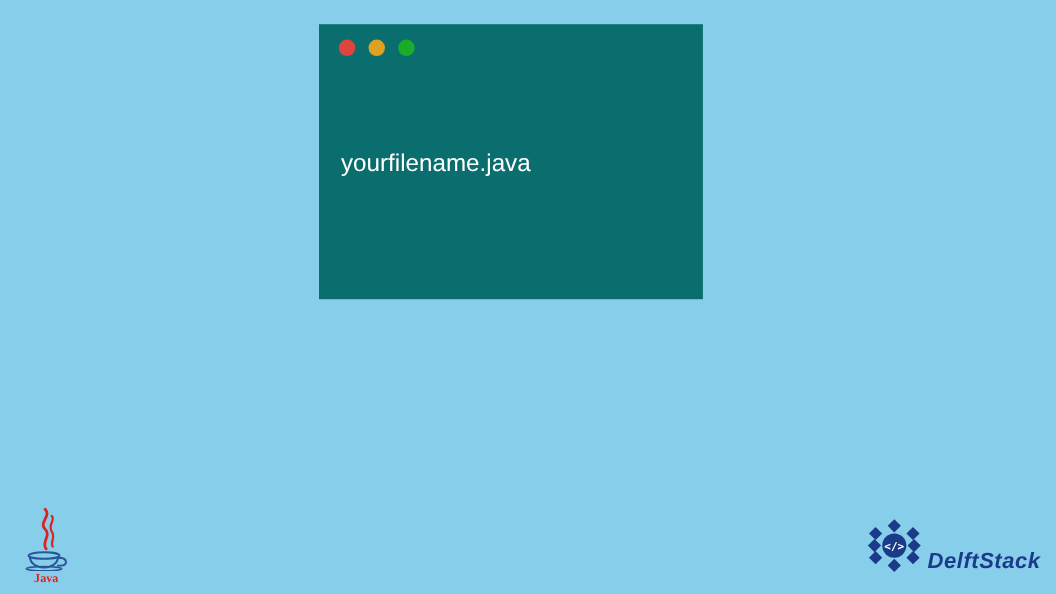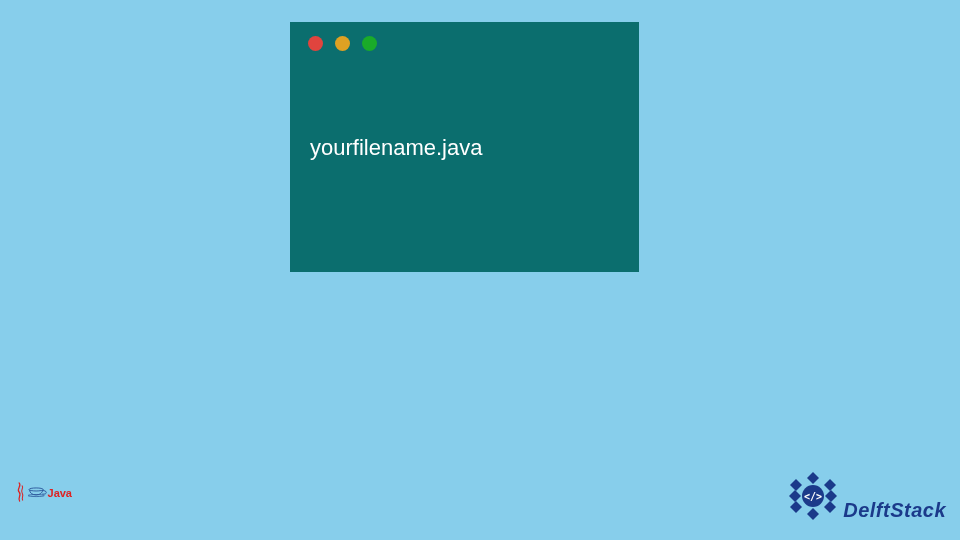--- a/index.html
+++ b/index.html
@@ -39,23 +39,24 @@
     font-size: 22px;
     font-weight: 400;
   }
   .java-logo {
     position: absolute;
     left: 12px;
     bottom: 8px;
     width: 60px;
     height: 80px;
     display: flex;
-    flex-direction: row;
+    flex-direction: column;
     align-items: center;
     justify-content: flex-end;
+    font-family: Liberation Serif, serif;
   }
   .java-steam {
     width: 30px;
     height: 40px;
   }
   .java-cup {
     width: 40px;
     height: 18px;
   }
   .java-text {

